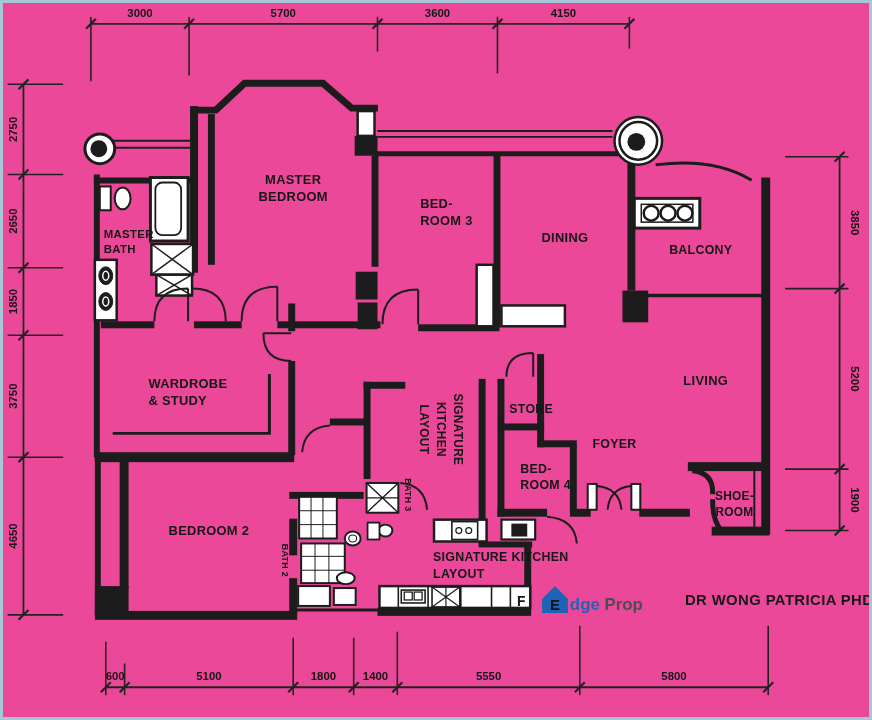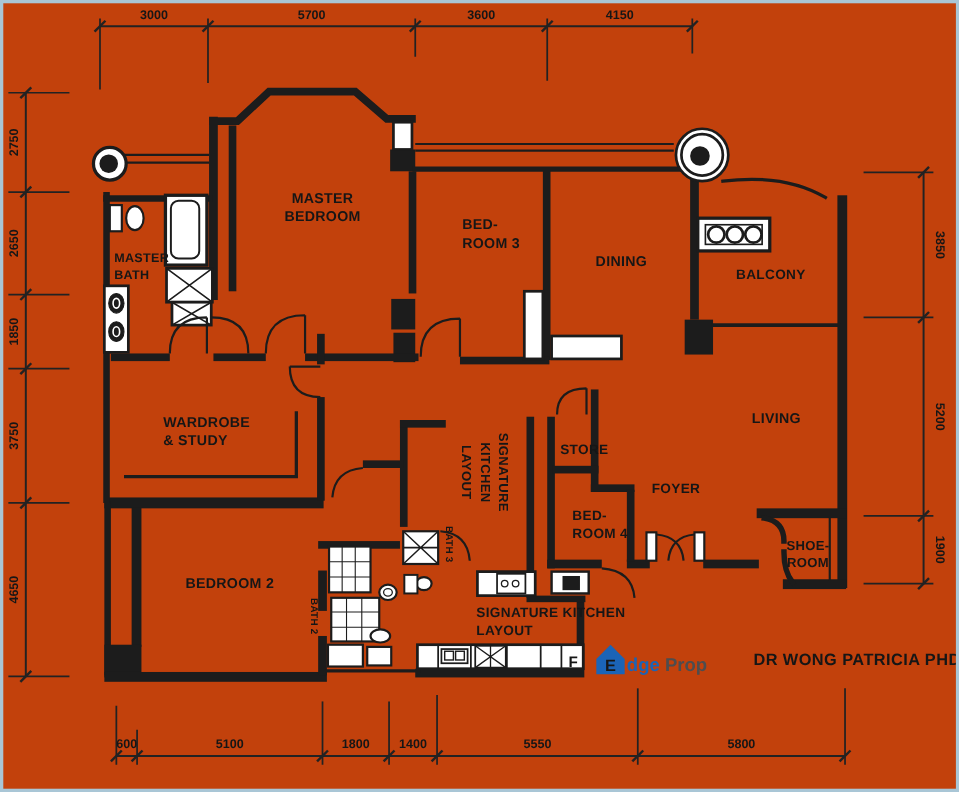--- a/index.html
+++ b/index.html
@@ -1,16 +1,16 @@
 <!DOCTYPE html>
 <html><head>
 <meta charset="utf-8">
 <style>
   html,body{margin:0;padding:0;background:#e8eef2;}
-  .frame{position:relative;width:872px;height:720px;background:#c2410c;
+  .frame{position:relative;width:872px;height:720px;background:#ec4899;
          border:3px solid #a9c6d6;box-sizing:border-box;overflow:hidden;
          font-family:"Liberation Sans","DejaVu Sans",sans-serif;}
   svg{position:absolute;left:0;top:0;width:100%;height:100%;}
   svg text{font-family:"Liberation Sans","DejaVu Sans",sans-serif;fill:#161616;}
   .room-label{font-weight:700;letter-spacing:.3px;}
   .dim-label{font-weight:700;}
 </style>
 </head>
 <body>
 

